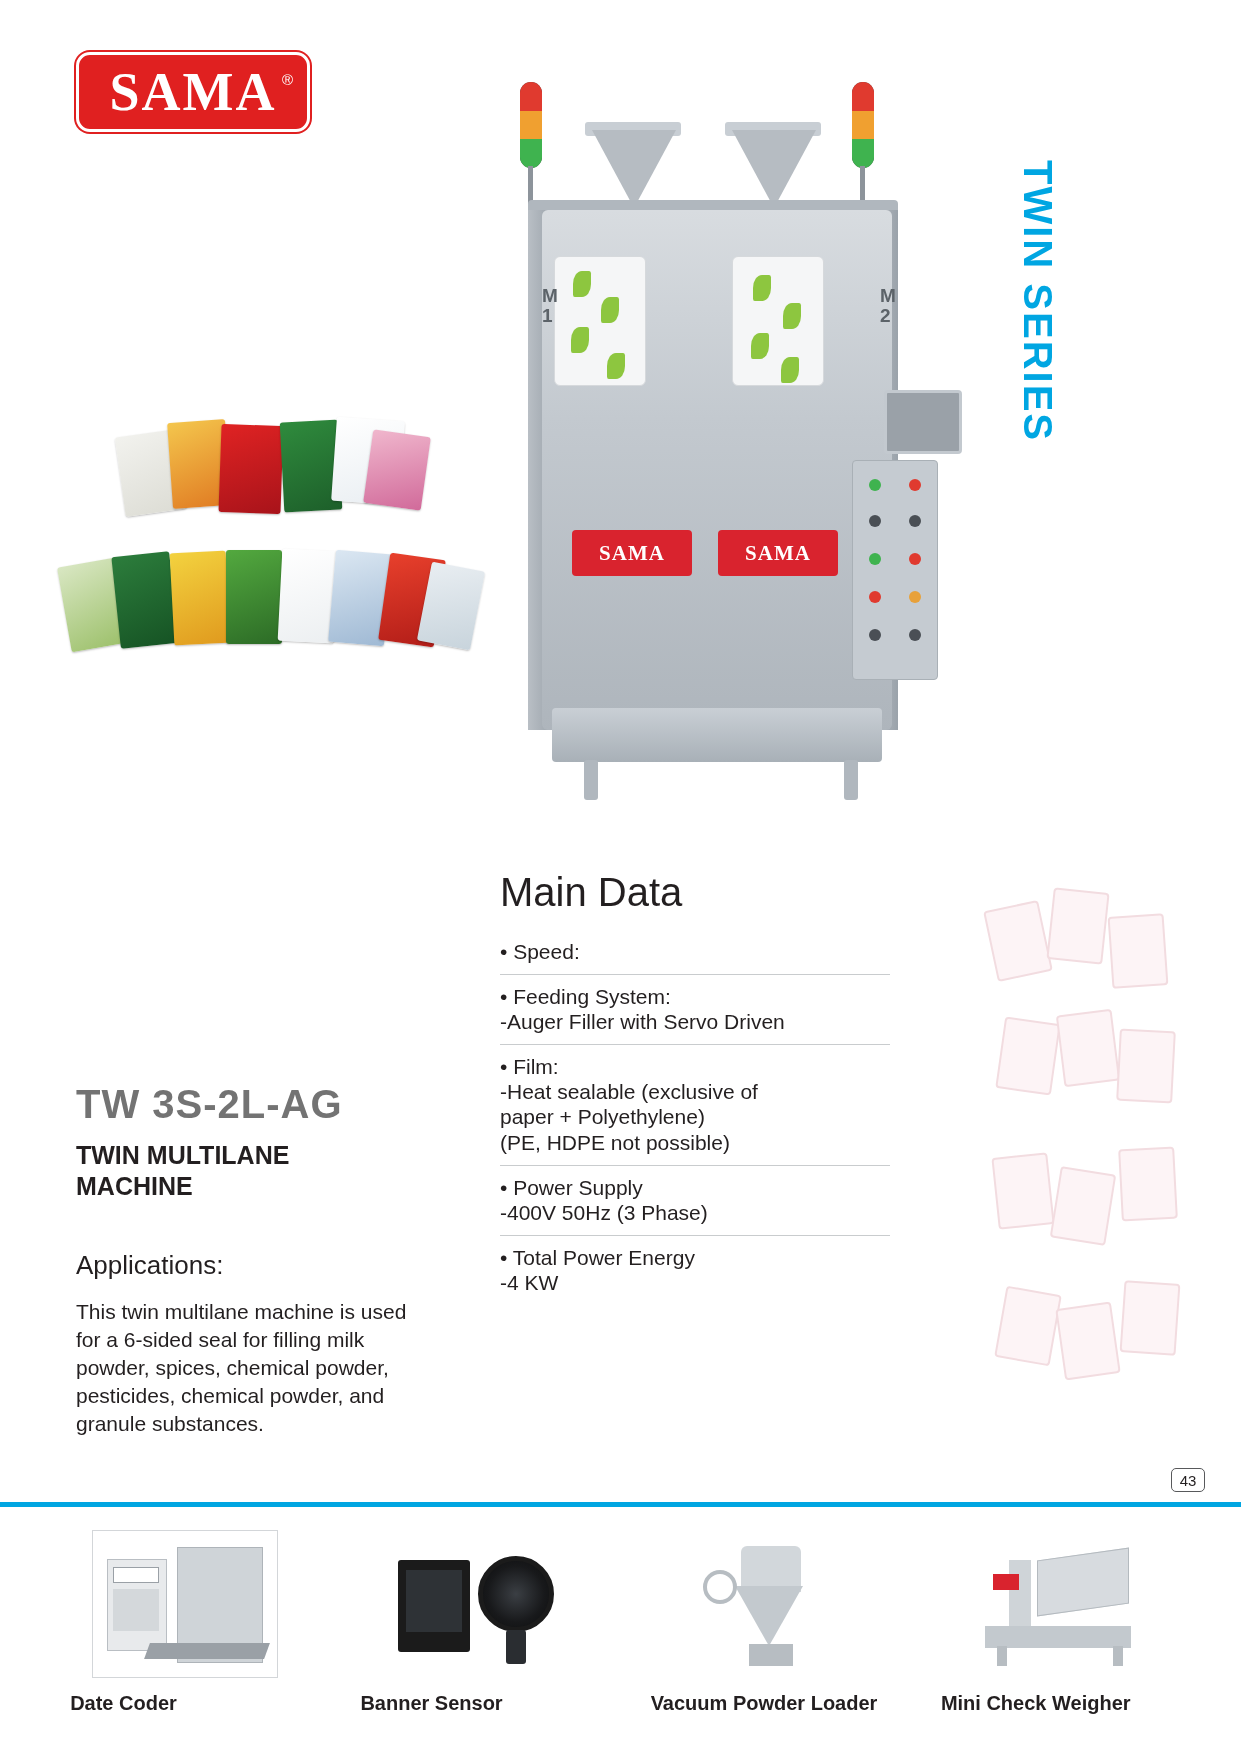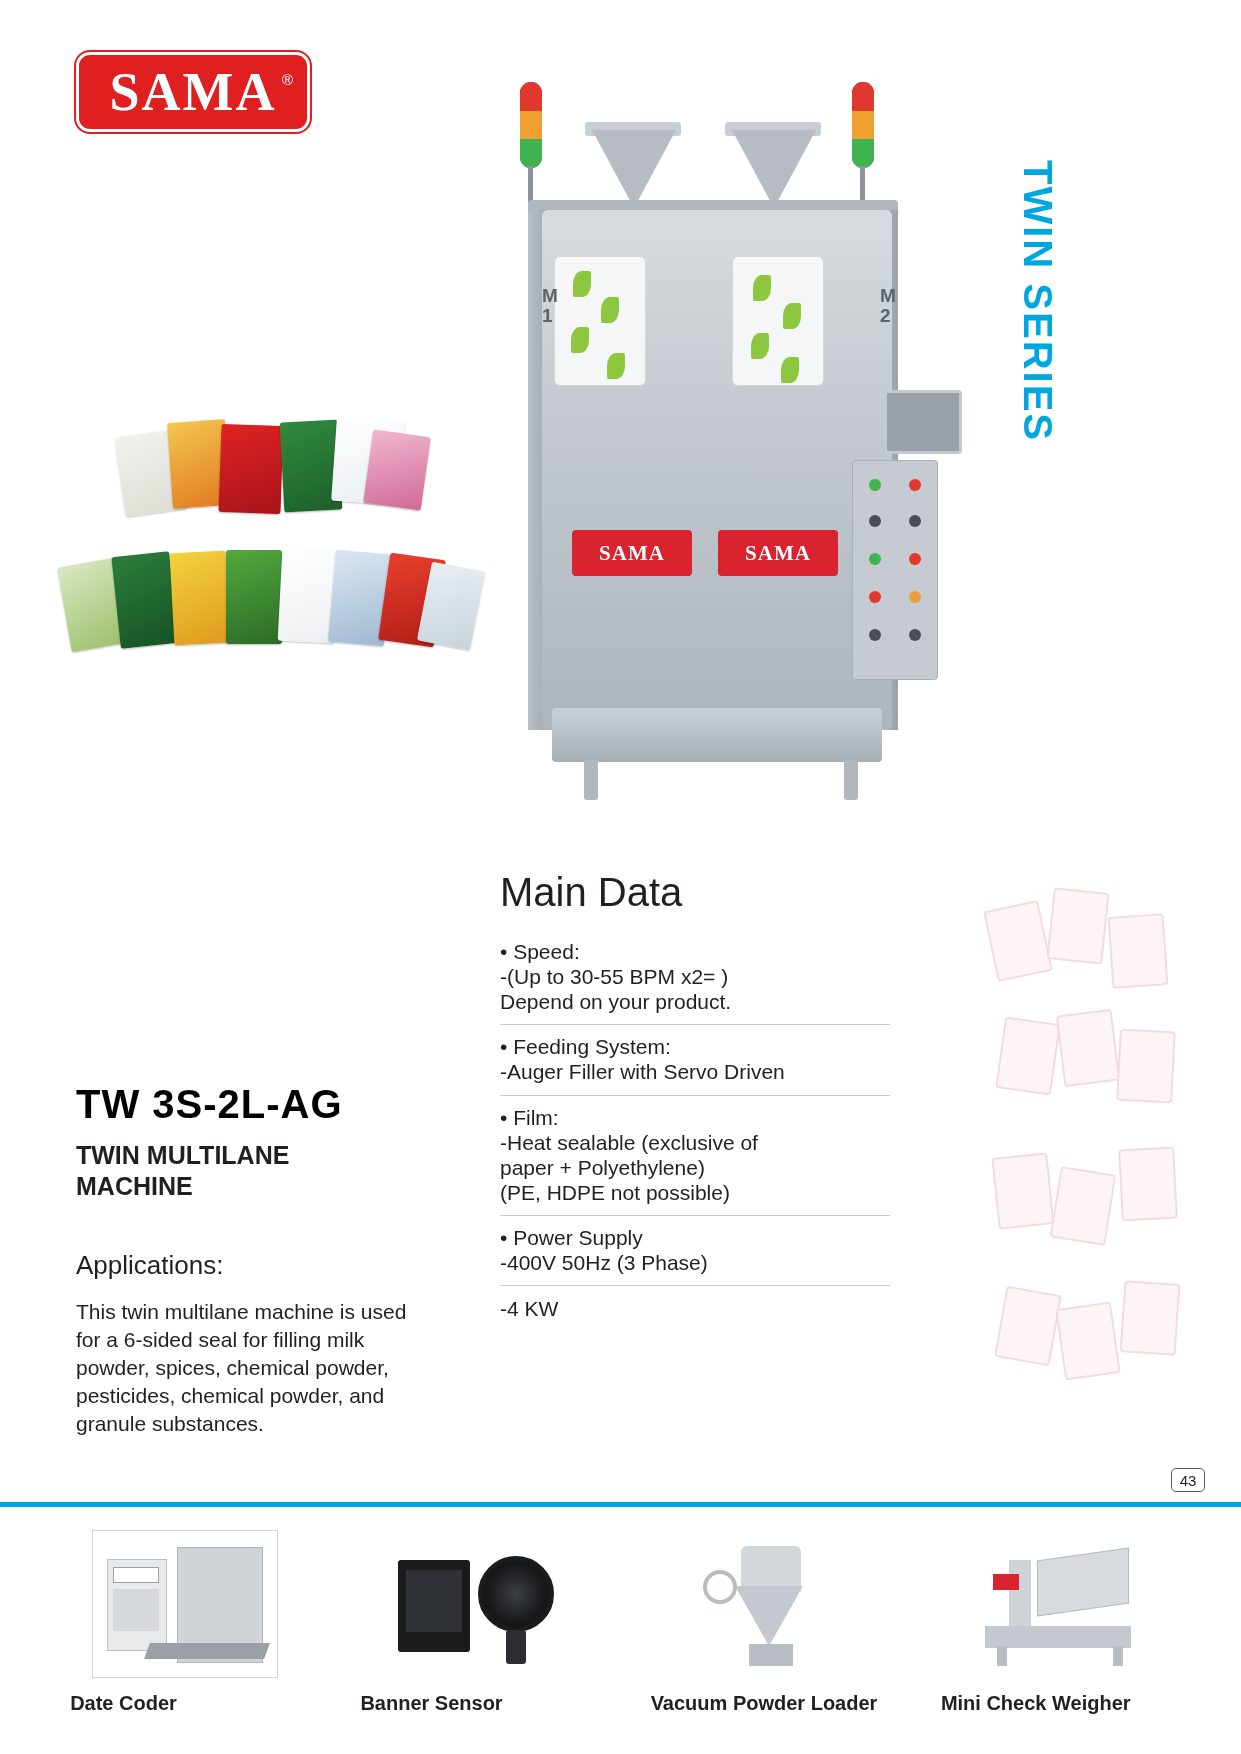--- a/index.html
+++ b/index.html
@@ -165,21 +165,21 @@
   .sachets-top { position: absolute; left: 112px; top: 415px; width: 310px; height: 115px; }
   .sachets-bottom { position: absolute; left: 60px; top: 540px; width: 420px; height: 125px; }
   .sachet { position: absolute; border-radius: 3px; box-shadow: 0 1px 2px rgba(0,0,0,.25); }
 
   
   .wm { position: absolute; border: 2px solid #f2dce0; border-radius: 4px; background: #fdf4f6; }
 
   
   .prod-title {
     position: absolute; left: 76px; top: 1082px;
-    font-size: 40px; font-weight: bold; color: #000000; letter-spacing: 1px;
+    font-size: 40px; font-weight: bold; color: #737373; letter-spacing: 1px;
   }
   .prod-sub {
     position: absolute; left: 76px; top: 1140px;
     font-size: 25px; font-weight: bold; color: #231f20; line-height: 1.25;
     width: 330px;
   }
   .apps-title {
     position: absolute; left: 76px; top: 1250px;
     font-size: 26px; color: #231f20;
   }
@@ -368,38 +368,37 @@
 <div class="prod-title">TW 3S-2L-AG</div>
 <div class="prod-sub" style="white-space:pre-line">TWIN MULTILANE
 MACHINE</div>
 <div class="apps-title">Applications:</div>
 <div class="apps-body">This twin multilane machine is used for a 6-sided seal for filling milk powder, spices, chemical powder, pesticides, chemical powder, and granule substances.</div>
 
 <div class="md-title">Main Data</div>
 <div class="md-list">
   <div class="md-item">
     <div class="md-label">• Speed:</div>
-    <div class="md-value">-(Up to 30-55 BPM x2= )
-  Depend on your product.</div>
   </div>
   <div class="md-item">
     <div class="md-label">• Feeding System:</div>
     <div class="md-value">-Auger Filler with Servo Driven</div>
   </div>
   <div class="md-item">
     <div class="md-label">• Film:</div>
     <div class="md-value">-Heat sealable (exclusive of
   paper + Polyethylene)
 (PE, HDPE not possible)</div>
   </div>
   <div class="md-item">
     <div class="md-label">• Power Supply</div>
     <div class="md-value">-400V 50Hz (3 Phase)</div>
   </div>
   <div class="md-item">
+    <div class="md-label">• Total Power Energy</div>
     <div class="md-value">-4 KW</div>
   </div>
 </div>
 
 <div class="page-num">43</div>
 
 <div class="footer-rule"></div>
 <div class="footer">
 
   <div class="f-item">

